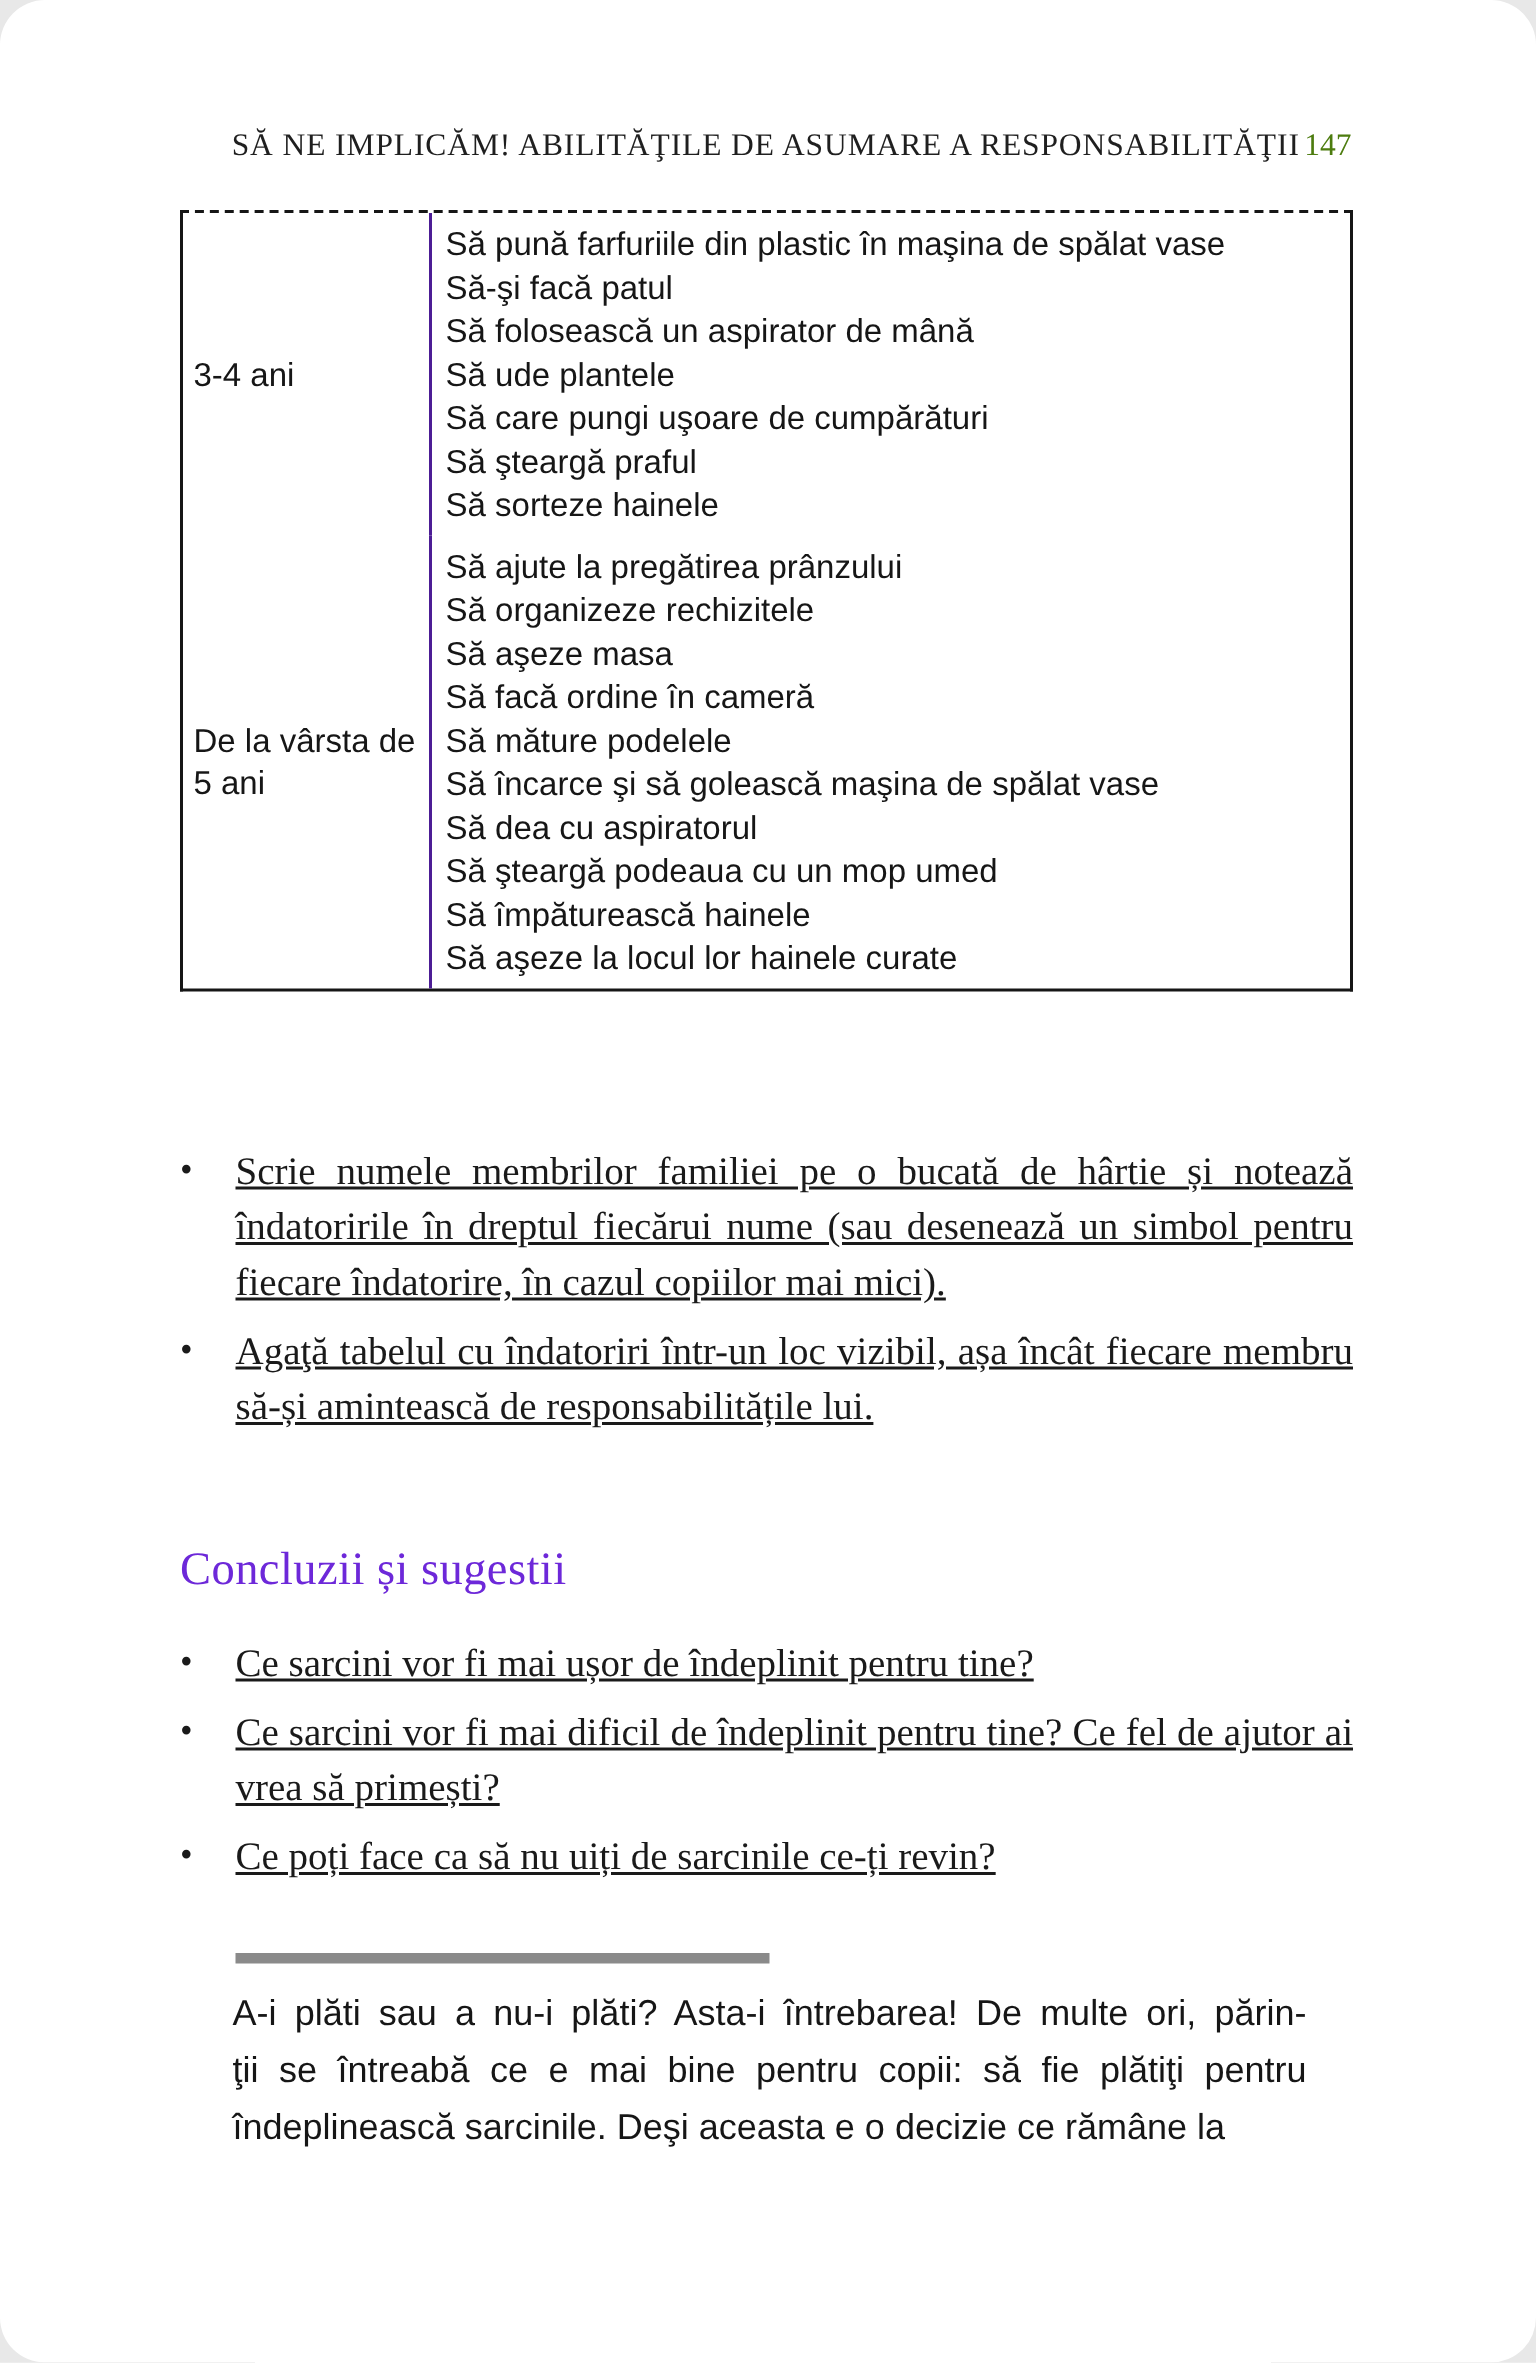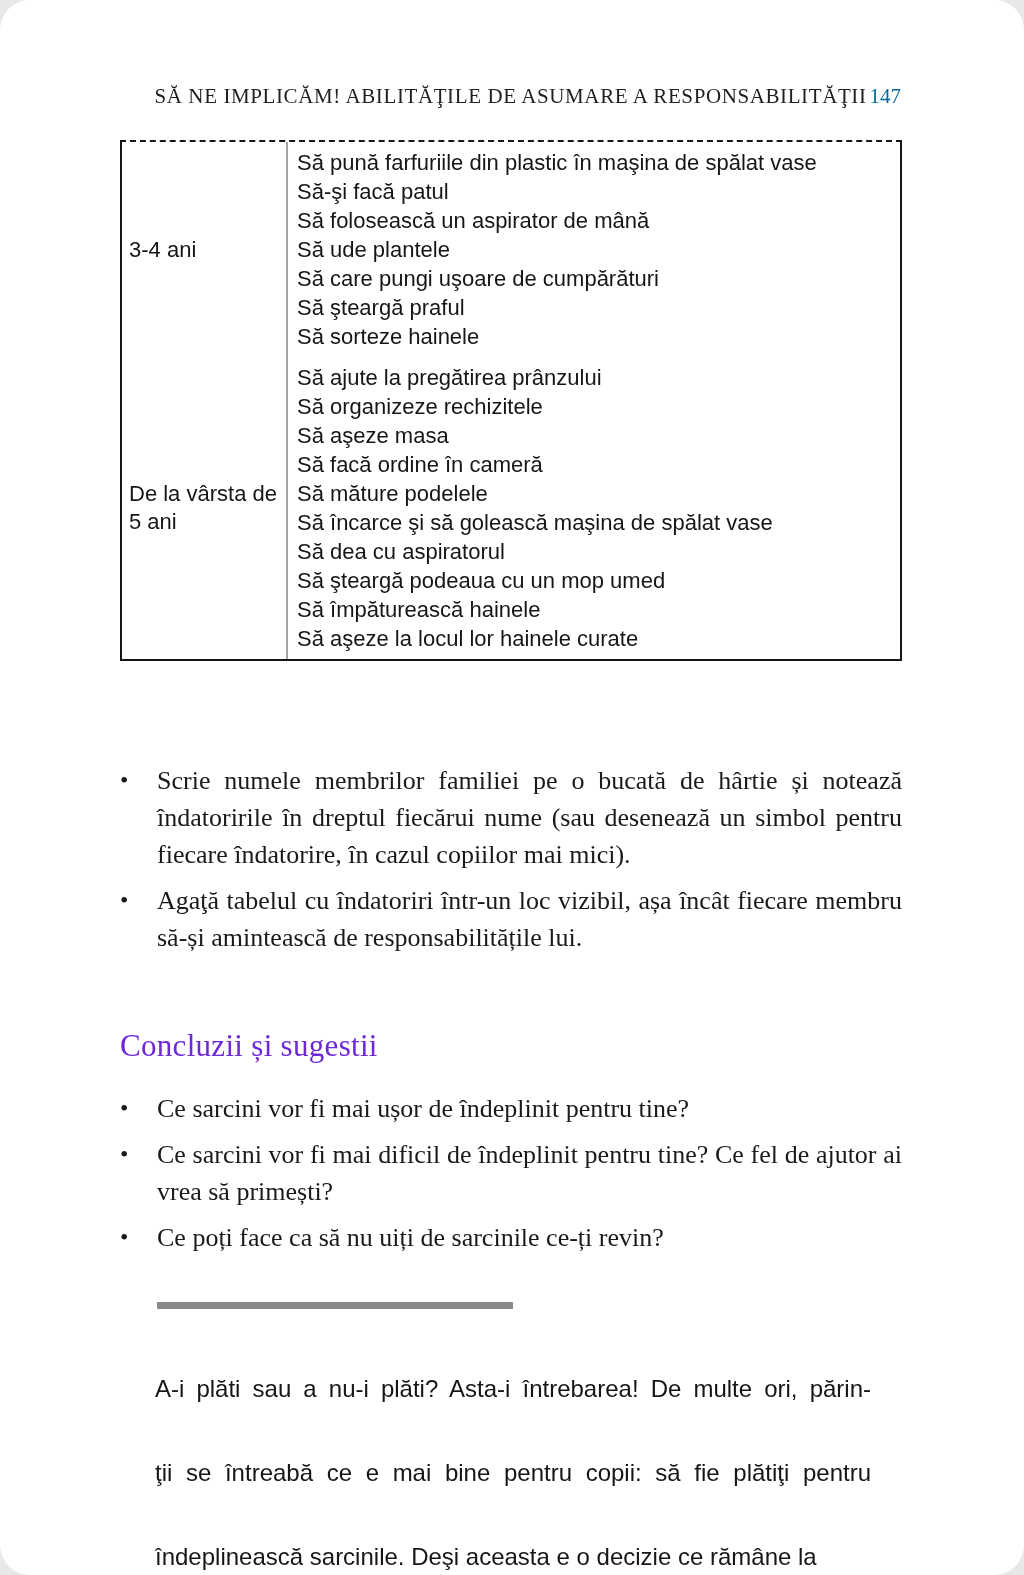--- a/index.html
+++ b/index.html
@@ -20,32 +20,32 @@
   }
   .running-head .head-title {
     display:block; text-align:center;
     font-family:"Liberation Serif", serif;
     font-size:21px; letter-spacing:0.6px; color:#1f1f1f;
     white-space:nowrap;
   }
   .running-head .folio {
     position:absolute; right:0; top:0;
     font-family:"Liberation Serif", serif;
-    font-size:21px; color:#0369a1;text-align:center;
+    font-size:21px; color:#4d7c0f;text-align:center;
   }
 
   
   .chore-table {
     position:absolute; left:120px; top:140px; width:782px;
     display:grid; grid-template-columns:166px 1fr;
     border:2px solid #161616;
     border-top:2px dashed #161616;
   }
   .age-cell {
-    border-right:2px solid #a3a3a3;
+    border-right:2px solid #4c1d95;
     display:flex; align-items:center;
     padding:6px 7px;
     font-family:"Liberation Sans", sans-serif;
     font-size:22px; line-height:28px; color:#161616;
   }
   .tasks-cell { padding:6px 4px 6px 9px; }
   .task-line {
     font-family:"Liberation Sans", sans-serif;
     font-size:22px; line-height:29px; color:#161616;
     white-space:nowrap;
@@ -58,20 +58,21 @@
   .bullet-marker {
     width:37px; flex:0 0 37px;
     font-family:"Liberation Serif", serif;
     font-size:24px; line-height:37px; color:#1a1a1a;
   }
   .bullet-text {
     flex:1;
     font-family:"Liberation Serif", serif;
     font-size:26px; line-height:37px; color:#1a1a1a;
     text-align:justify;
+    text-decoration:underline;
   }
   .top-bullets { top:762px; }
   .conclusion-bullets { top:1090px; }
 
   
   .section-heading {
     position:absolute; left:120px; top:1026px;
     font-family:"Liberation Serif", serif;
     font-size:31px; line-height:40px; font-weight:normal;
     letter-spacing:0.3px; color:#6d28d9;
@@ -83,21 +84,20 @@
     width:356px; height:7px; background:#8a8a8a;
   }
   .footnote {
     position:absolute; left:155px; top:1324px; width:716px;
   }
   .footnote-line {
     font-family:"Liberation Sans", sans-serif;
     font-size:24px; line-height:38px; color:#161616;
     text-align:justify; text-align-last:justify;
     white-space:nowrap;
-    margin-top:46px;
   }
   .footnote-line:last-child { text-align-last:left; }
 </style>
 </head>
 <body>
 
 <div class="page">
 
   <div class="running-head">
     <span class="head-title">SĂ NE IMPLICĂM! ABILITĂŢILE DE ASUMARE A RESPONSABILITĂŢII</span>

